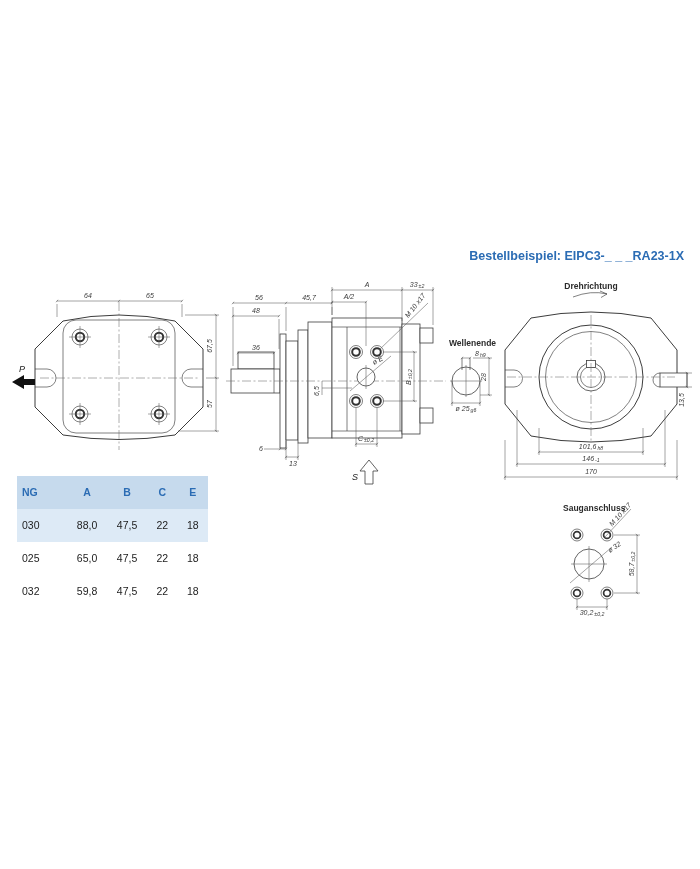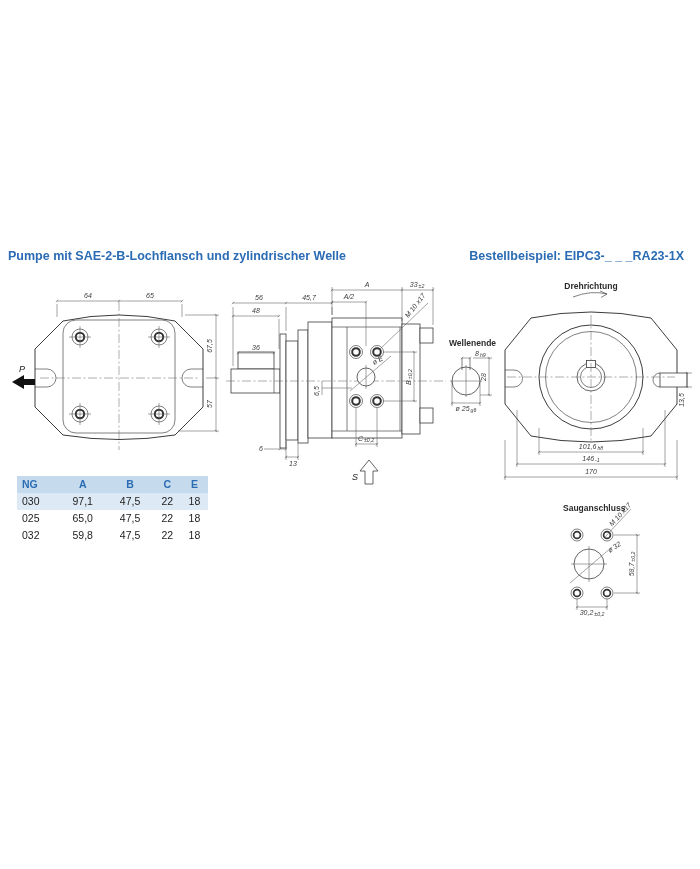--- a/index.html
+++ b/index.html
@@ -16,31 +16,30 @@
   .cl{fill:none;stroke:#6a6a6a;stroke-width:.55;stroke-dasharray:9 2.5 2 2.5;}
   .dn{fill:none;stroke:#333;stroke-width:2;}
   .dn2{fill:none;stroke:#333;stroke-width:1.7;}
   text.dim{font-style:italic;font-size:7px;fill:#3a3a3a;font-family:"Liberation Sans",sans-serif;}
   text.dim .tol{font-size:5.2px;}
   text.big{font-style:italic;font-size:9px;fill:#222;font-family:"Liberation Sans",sans-serif;}
   text.lbl{font-weight:bold;font-size:8.5px;fill:#2b2b2b;font-style:normal;font-family:"Liberation Sans",sans-serif;}
   .mid{text-anchor:middle;}
   table.spec{position:absolute;left:17px;top:476px;width:191px;border-collapse:collapse;
              font-size:10.5px;color:#1c1c1c;}
-  table.spec th,table.spec td{height:17px;padding:0;font-weight:normal;text-align:center;line-height:17px;}
+  table.spec th,table.spec td{height:17px;padding:8px;font-weight:normal;text-align:center;line-height:17px;}
   table.spec th{color:#2b6cb4;font-weight:bold;background:#c6daed;}
   table.spec th:first-child,table.spec td:first-child{text-align:left;padding-left:5px;width:37px;}
   table.spec tr.alt td{background:#ddeaf6;}
 </style>
 </head>
 <body>
 
 <div id="page">
 
-  <div class="title title-left">Pumpe mit SAE-2-B-Lochflansch und zylindrischer Welle</div>
   <div class="title title-right">Bestellbeispiel: EIPC3-_ _ _RA23-1X</div>
 
   <svg width="700" height="869" viewBox="0 0 700 869">
     <defs>
       <marker id="tk" markerWidth="8" markerHeight="8" refX="4" refY="4" orient="auto">
         <path d="M2.2,6.2 L5.8,1.8" stroke="#444" stroke-width="1" fill="none"></path>
       </marker>
     </defs>
 
     <g>
@@ -256,21 +255,21 @@
         <th>NG</th>
         <th>A</th>
         <th>B</th>
         <th>C</th>
         <th>E</th>
       </tr>
     </thead>
     <tbody>
       <tr class="alt">
         <td>030</td>
-        <td>97,1</td>
+        <td>88,0</td>
         <td>47,5</td>
         <td>22</td>
         <td>18</td>
       </tr>
       <tr>
         <td>025</td>
         <td>65,0</td>
         <td>47,5</td>
         <td>22</td>
         <td>18</td>

